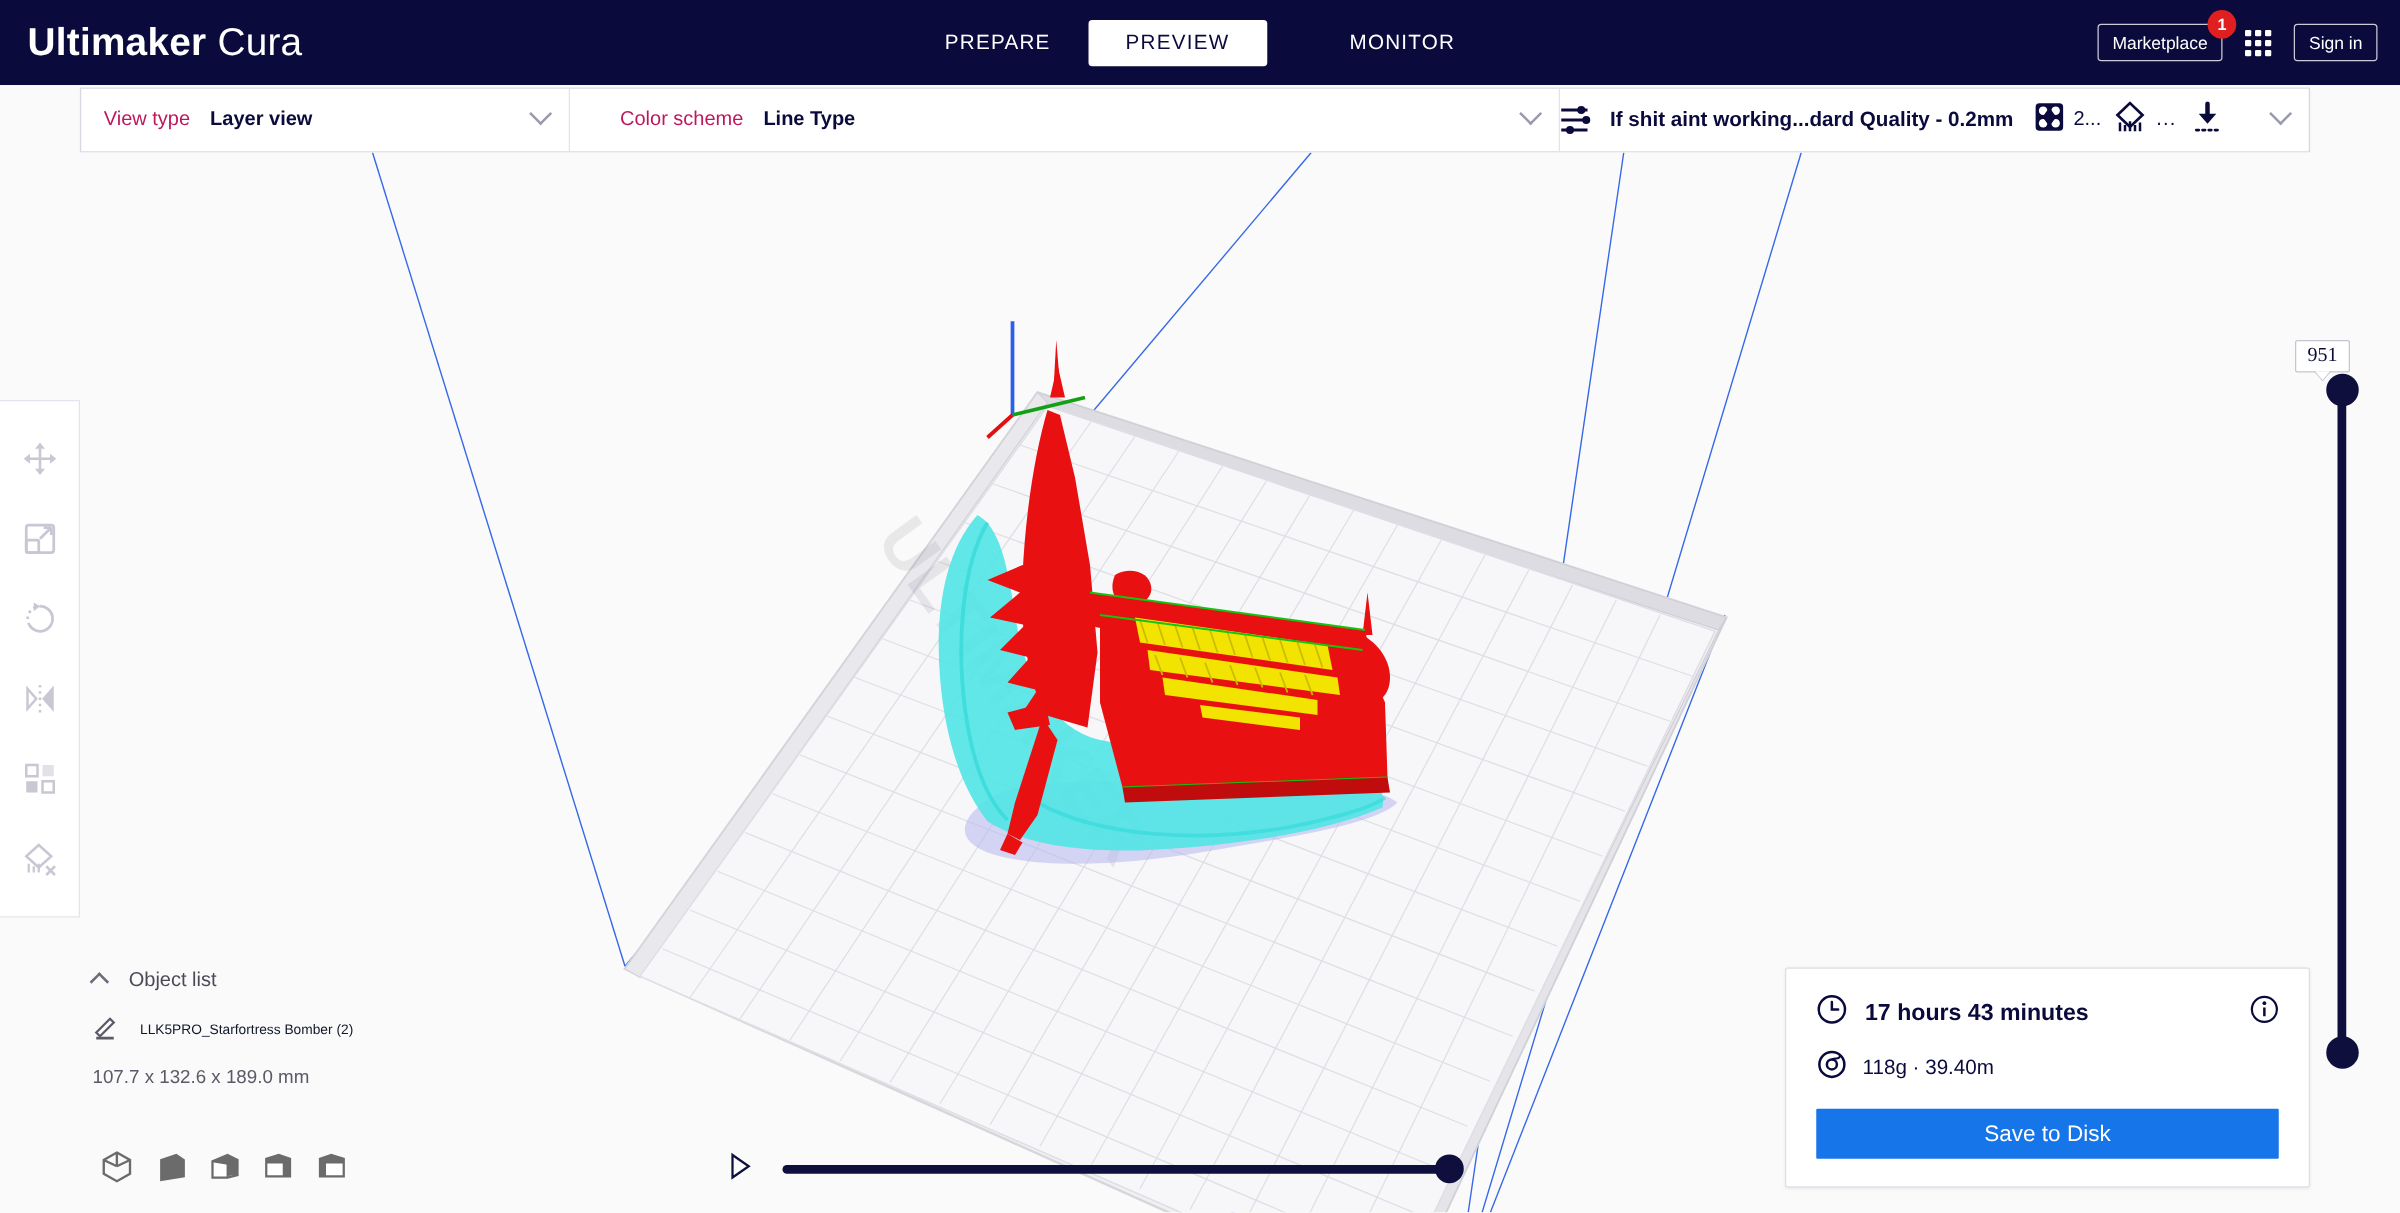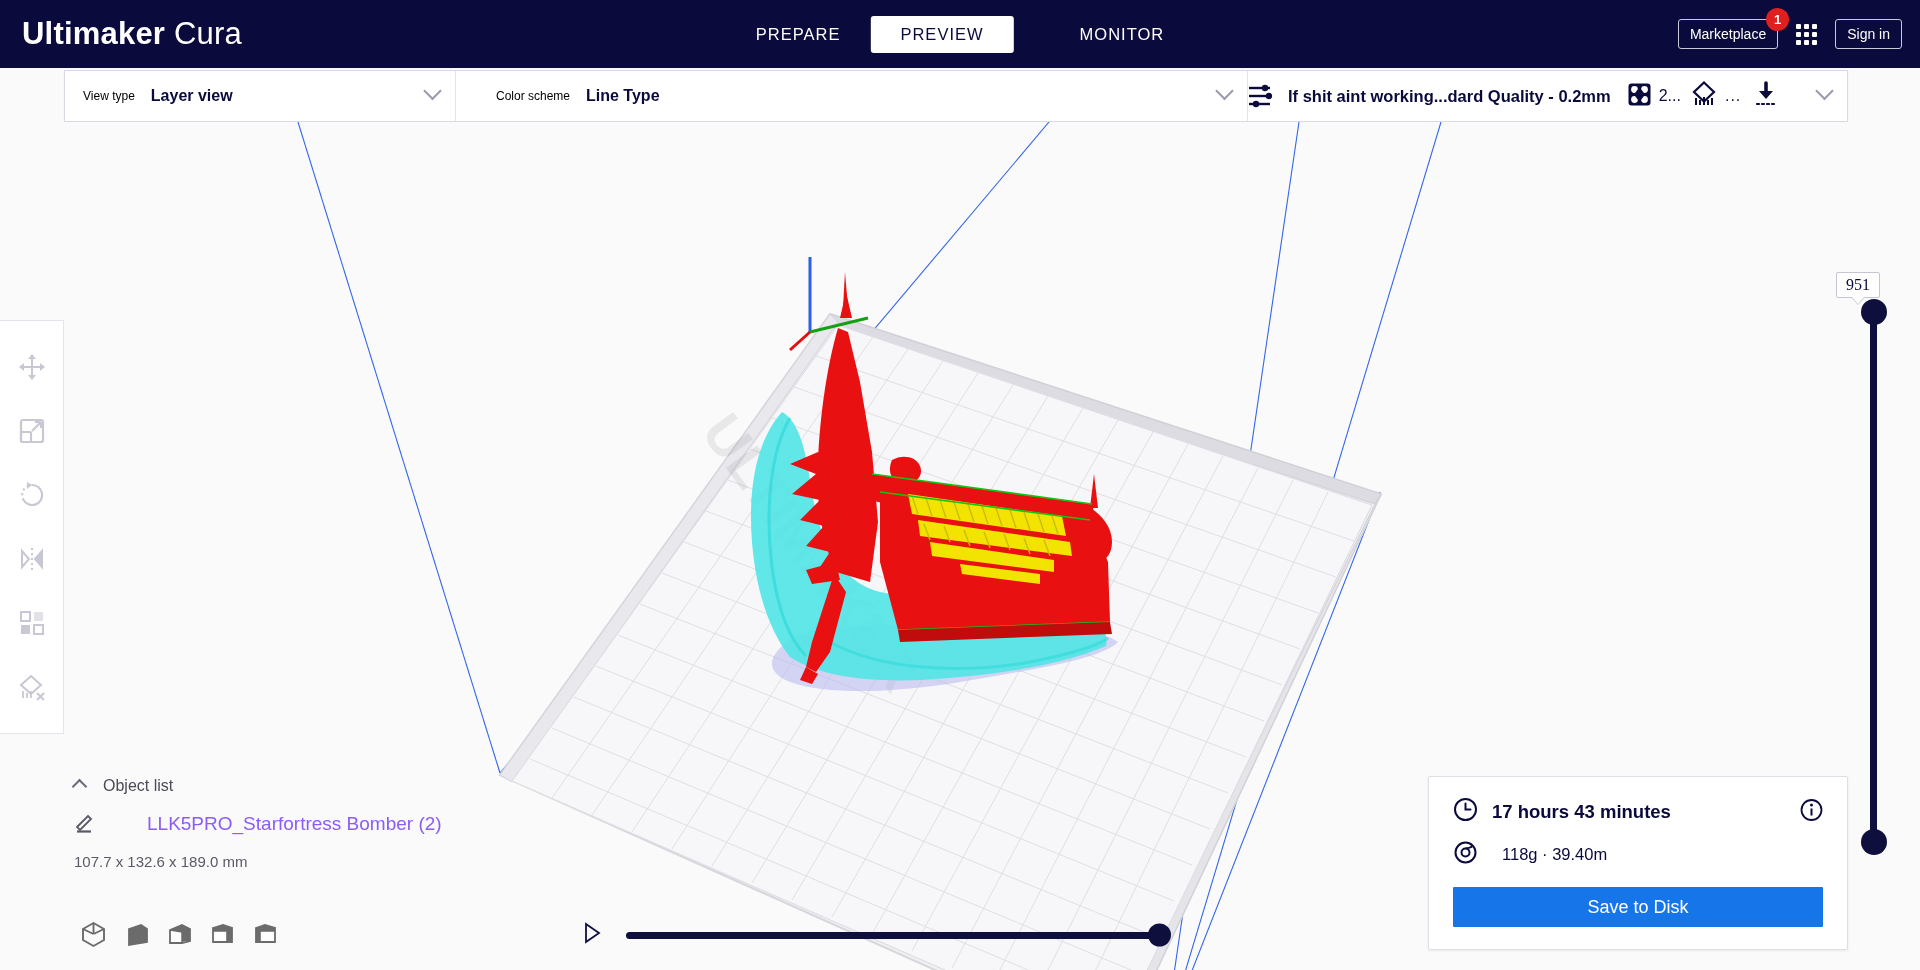--- a/index.html
+++ b/index.html
@@ -59,21 +59,21 @@
   
   .toolbar {
     position: absolute; left: 64px; top: 70px; width: 1784px; height: 52px;
     background: #ffffff; border: 1px solid #d9d9e3;
     display: flex; align-items: stretch; box-shadow: 0 1px 2px rgba(0,0,0,.06);
   }
   .tb-cell { display: flex; align-items: center; height: 100%; position: relative; }
   .tb-viewtype { width: 390px; padding-left: 18px; }
   .tb-color { flex: 1; padding-left: 40px; border-left: 1px solid #e3e3ea; }
   .tb-print { width: 600px; border-left: 1px solid #e3e3ea; }
-  .tb-label { color: #000000; font-size: 12px; margin-right: 16px; white-space: nowrap; text-align: center; }
+  .tb-label { color: #be185d; font-size: 16px; margin-right: 16px; white-space: nowrap; text-align: center; }
   .tb-value { color: #0a0a3c; font-size: 16px; font-weight: bold; white-space: nowrap; }
   .chev {
     position: absolute; right: 16px; top: 50%; transform: translateY(-50%);
     width: 13px; height: 13px; border-right: 2px solid #9a9aae;
     border-bottom: 2px solid #9a9aae; margin-top: -5px;
     transform: translateY(-50%) rotate(45deg); cursor: pointer;
   }
   .pp-icon { margin-right: 12px; flex: 0 0 auto; display: flex; align-items: center; }
   .pp-name { color: #0a0a3c; font-size: 16.5px; font-weight: bold; white-space: nowrap; }
   .pp-sep { width: 16px; }
@@ -101,21 +101,21 @@
 
   
   .objlist { position: absolute; left: 74px; bottom: 100px; width: 420px; }
   .ol-head { display: flex; align-items: flex-start; gap: 18px; cursor: pointer; }
   .ol-caret {
     width: 11px; height: 11px; border-left: 2px solid #6b6b7a;
     border-top: 2px solid #6b6b7a; transform: rotate(45deg); margin-top:4px;
   }
   .ol-title { font-size: 16px; color: #4a4a58; }
   .ol-row { display: flex; align-items: center; gap: 16px; margin-top: 16px; }
-  .ol-name { font-size: 19px; color: #8b5cf6; white-space: nowrap; margin-left: 35px; }
+  .ol-name { font-size: 11px; color: #0f172a; white-space: nowrap; }
   .ol-dims { font-size: 15px; color: #5a5a68; margin-top: 16px; }
 
   
   .viewcubes {
     position: absolute; left: 80px; bottom: 18px;
     display: flex; gap: 16px; align-items: center;
   }
   .vc { cursor: pointer; }
 
   
@@ -166,21 +166,21 @@
 
   
   .infocard {
     position: absolute; right: 72px; bottom: 20px; width: 420px;
     background: #ffffff; border: 1px solid #dedee6; border-radius: 2px;
     padding: 20px 24px 22px 24px; box-shadow: 0 1px 3px rgba(0,0,0,.07);
   }
   .ic-row { display: flex; align-items: center; gap: 14px; position: relative; }
   .ic-time { font-size: 18.5px; font-weight: bold; color: #0a0a3c; white-space: nowrap; }
   .ic-info-btn { position: absolute; right: 0; top: 50%; transform: translateY(-50%); cursor: pointer; }
-  .ic-row2 { display: flex; align-items: center; gap: 24px; margin-top: 14px; }
+  .ic-row2 { display: flex; align-items: center; gap: 12px; margin-top: 14px; }
   .ic-mat { font-size: 16.5px; color: #0a0a3c; white-space: nowrap; }
   .savebtn {
     margin-top: 18px; width: 100%; height: 40px; background: #1775ea; color: #fff;
     font-size: 18px; border: none; cursor: pointer; border-radius: 1px;
     font-family: "Liberation Sans", sans-serif;
   }
 </style>
 </head>
 <body>
 

